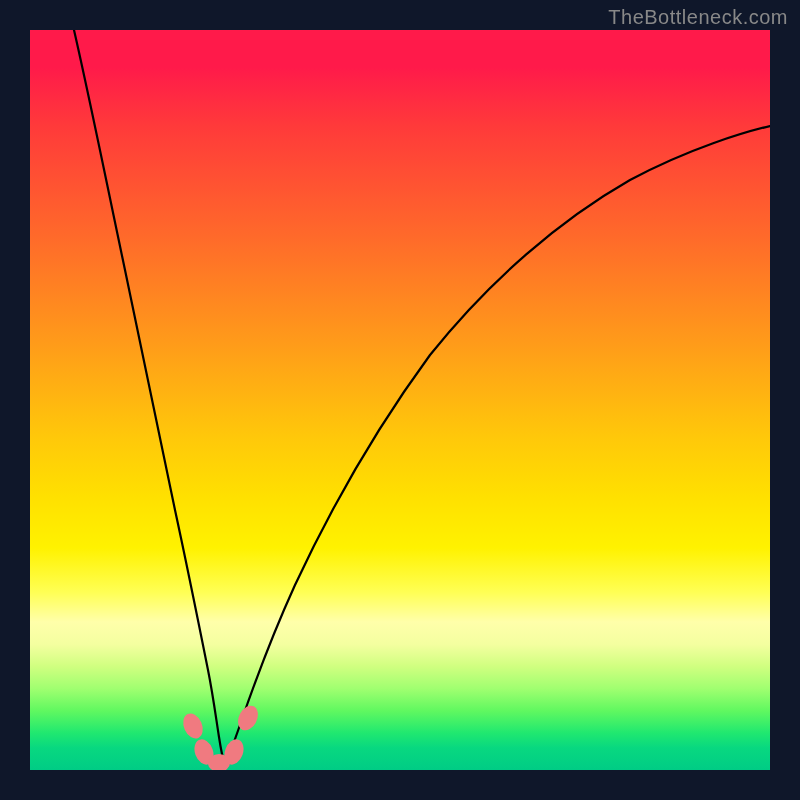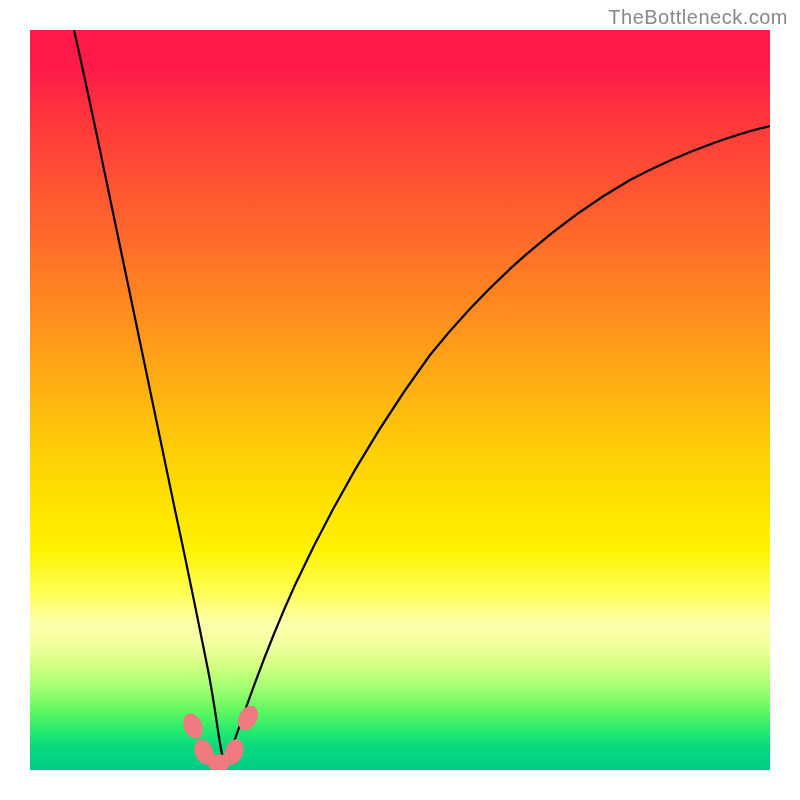--- a/index.html
+++ b/index.html
@@ -10,21 +10,21 @@
     background: #000;
     font-family: Arial, Helvetica, sans-serif;
     overflow: hidden;
   }
   .outer {
     position: absolute;
     top: 0;
     left: 0;
     width: 800px;
     height: 800px;
-    background: #ffffff;
+    background: #0f172a;
   }
   .watermark {
     position: absolute;
     top: 6px;
     right: 12px;
     color: #888;
     font-size: 20px;
     font-weight: 400;
     letter-spacing: 0.5px;
   }

